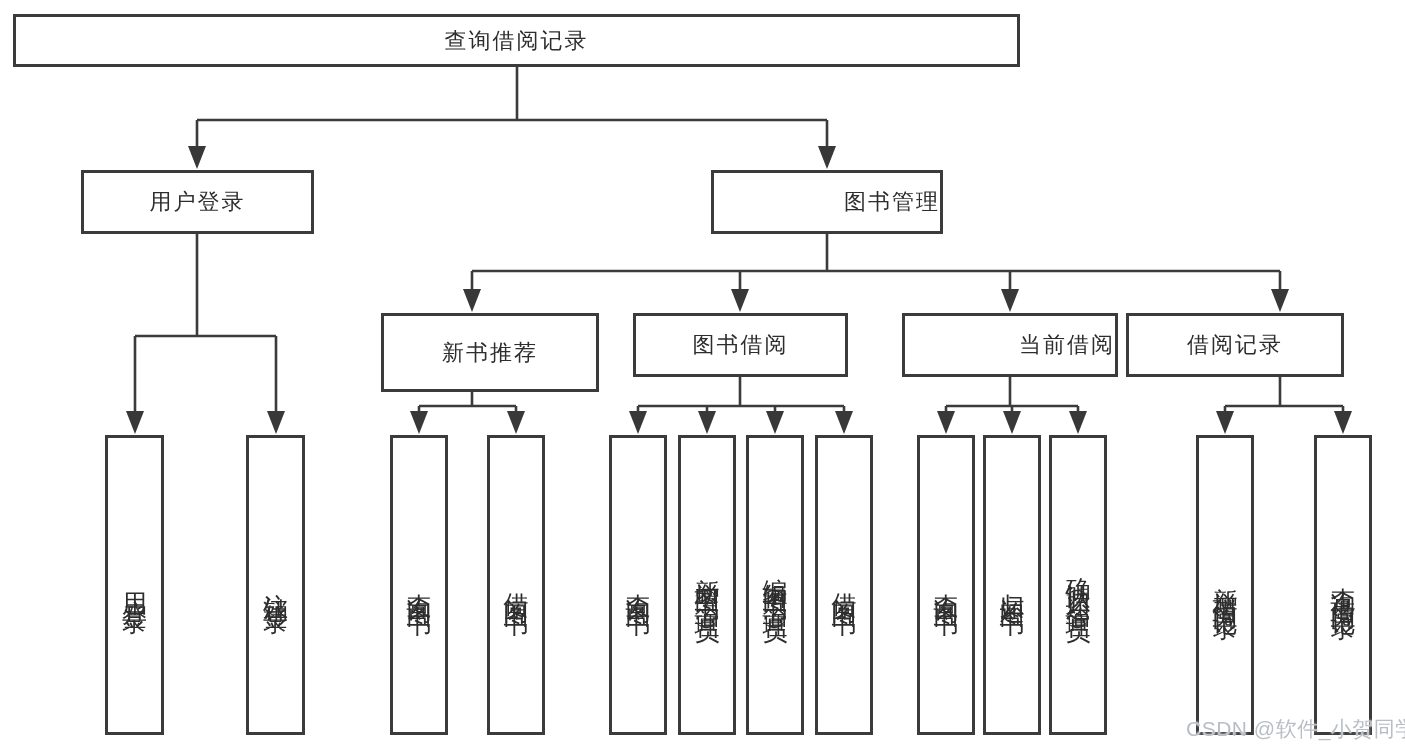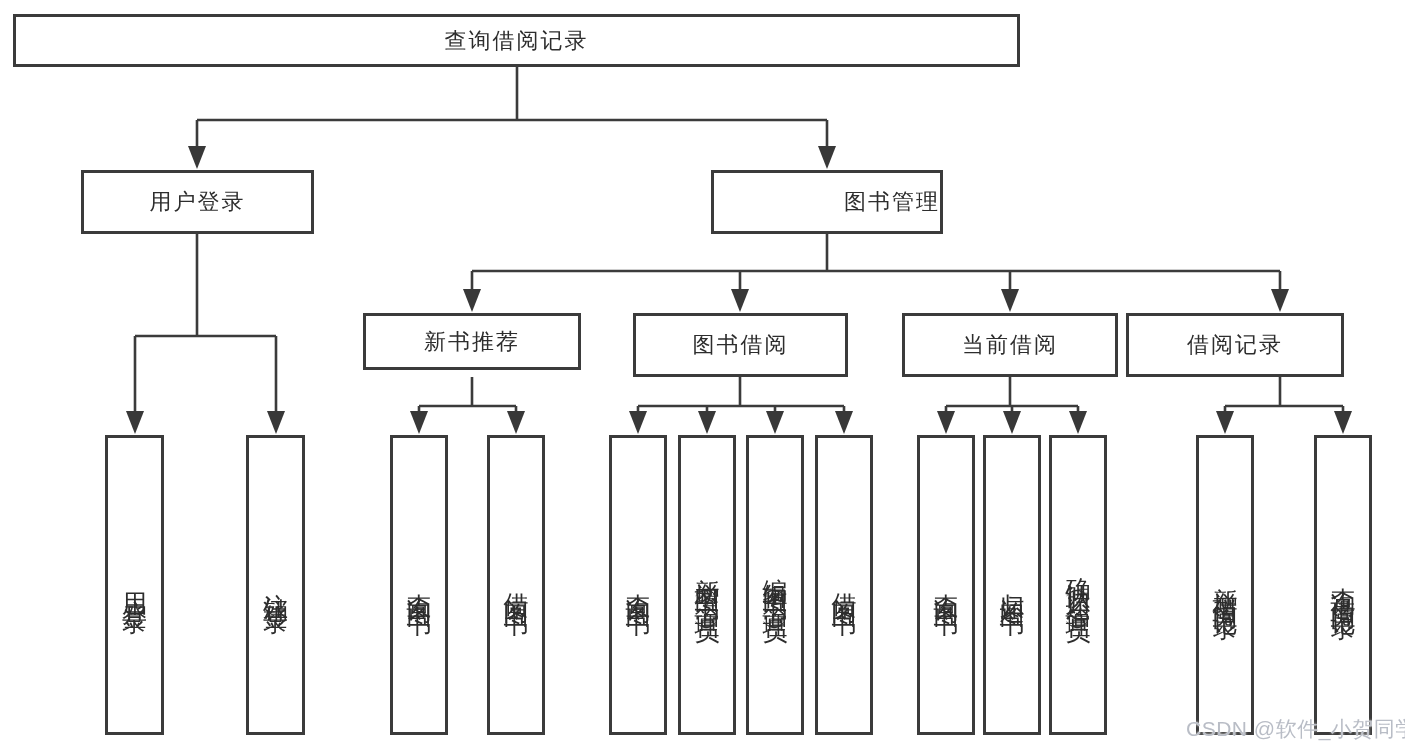--- a/index.html
+++ b/index.html
@@ -73,27 +73,27 @@
     <span>查询借阅记录</span>
   </div>
 
   <div class="box h" style="left:81px;top:170px;width:233px;height:64px;">
     <span>用户登录</span>
   </div>
   <div class="box h" style="left:711px;top:170px;width:232px;height:64px;justify-content:flex-end;">
     <span>图书管理</span>
   </div>
 
-  <div class="box h" style="left:363px;top:313px;width:218px;height:57px;">
+  <div class="box h" style="left:381px;top:313px;width:218px;height:79px;">
     <span>新书推荐</span>
   </div>
   <div class="box h" style="left:633px;top:313px;width:215px;height:64px;">
     <span>图书借阅</span>
   </div>
-  <div class="box h" style="left:902px;top:313px;width:216px;height:64px;">
+  <div class="box h" style="left:902px;top:313px;width:216px;height:64px;justify-content:flex-end;">
     <span>当前借阅</span>
   </div>
   <div class="box h" style="left:1126px;top:313px;width:218px;height:64px;">
     <span>借阅记录</span>
   </div>
 
   <div class="box v" style="left:105px;top:435px;width:59px;height:300px;">
     <span>用户登录</span>
   </div>
   <div class="box v" style="left:246px;top:435px;width:59px;height:300px;">

